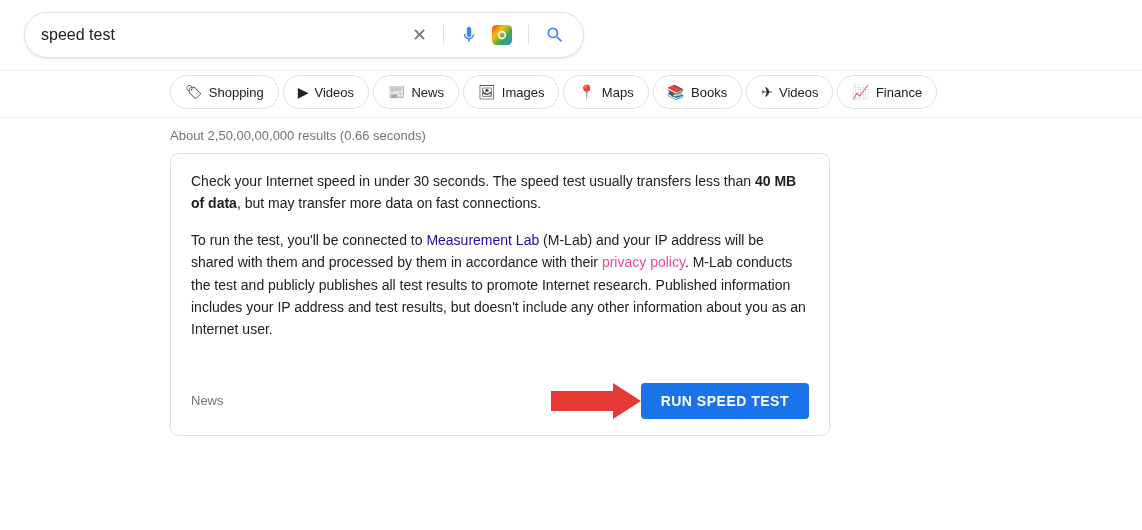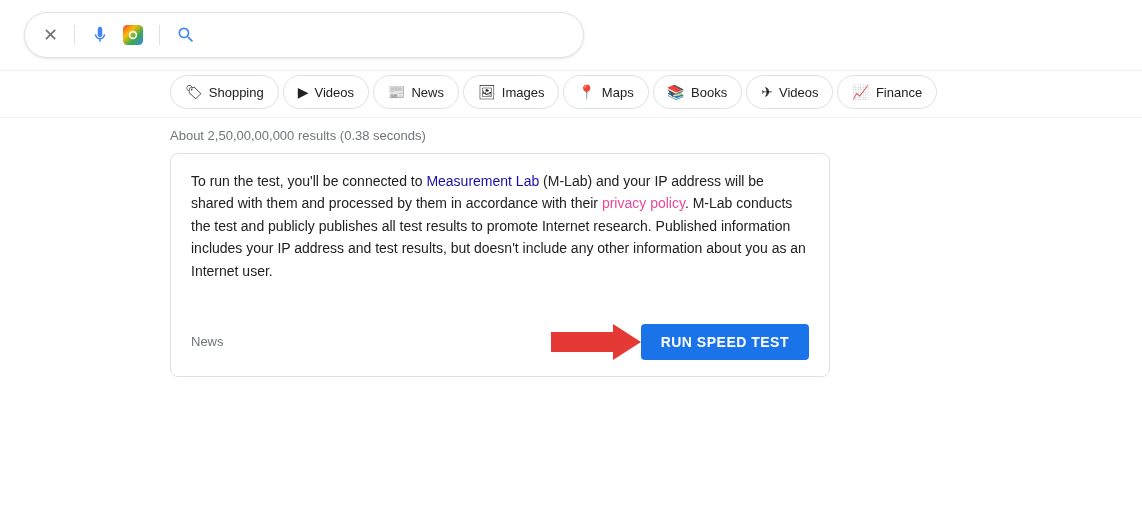--- a/index.html
+++ b/index.html
@@ -167,20 +167,21 @@
       display: flex;
       align-items: center;
       gap: 0;
     }
   </style>
 </head>
 <body>
 
 <div class="header">
   <div class="search-bar">
+    <input type="text" class="search-input" value="speed test" style="">
     <div class="search-icons">
       <button class="icon-btn clear-icon" title="Clear">✕</button>
       <div class="divider-v"></div>
       <button class="icon-btn" title="Search by voice">
         <svg width="18" height="24" viewBox="0 0 24 24" fill="none">
           <path d="M12 1C10.34 1 9 2.34 9 4v8c0 1.66 1.34 3 3 3s3-1.34 3-3V4c0-1.66-1.34-3-3-3z" fill="#4285F4"></path>
           <path d="M17 11c0 2.76-2.24 5-5 5s-5-2.24-5-5H5c0 3.53 2.61 6.43 6 6.92V21h2v-3.08c3.39-.49 6-3.39 6-6.92h-2z" fill="#4285F4"></path>
         </svg>
       </button>
       <button class="icon-btn" title="Search by image">
@@ -237,26 +238,29 @@
     <span class="tab-icon">✈</span>
     <span>Videos</span>
   </div>
   <div class="nav-tab">
     <span class="tab-icon">📈</span>
     <span>Finance</span>
   </div>
 </div>
 
 <div class="results-info">
-  <span>About 2,50,00,00,000 results (0.38 seconds)</span>
+  <span>About 2,50,00,00,000 results (0.66 seconds)</span>
 </div>
 
 <div class="main-content">
   <div class="speed-test-card">
     <div class="card-body">
+      <p class="card-description">
+        <span>Check your Internet speed in under 30 seconds. The speed test usually transfers less than </span><b>40 MB of data</b><span>, but may transfer more data on fast connections.</span>
+      </p>
       <p class="card-description">
         <span>To run the test, you'll be connected to </span><a href="#">Measurement Lab</a><span> (M-Lab) and your IP address will be shared with them and processed by them in accordance with their </span><a href="#" class="privacy-link">privacy policy</a><span>. M-Lab conducts the test and publicly publishes all test results to promote Internet research. Published information includes your IP address and test results, but doesn't include any other information about you as an Internet user.</span>
       </p>
     </div>
     <div class="card-footer">
       <span class="about-text">News</span>
       <div class="arrow-container">
 
         <svg width="90" height="36" viewBox="0 0 90 36">
           <polygon points="0,8 62,8 62,0 90,18 62,36 62,28 0,28" fill="#e53935"></polygon>

